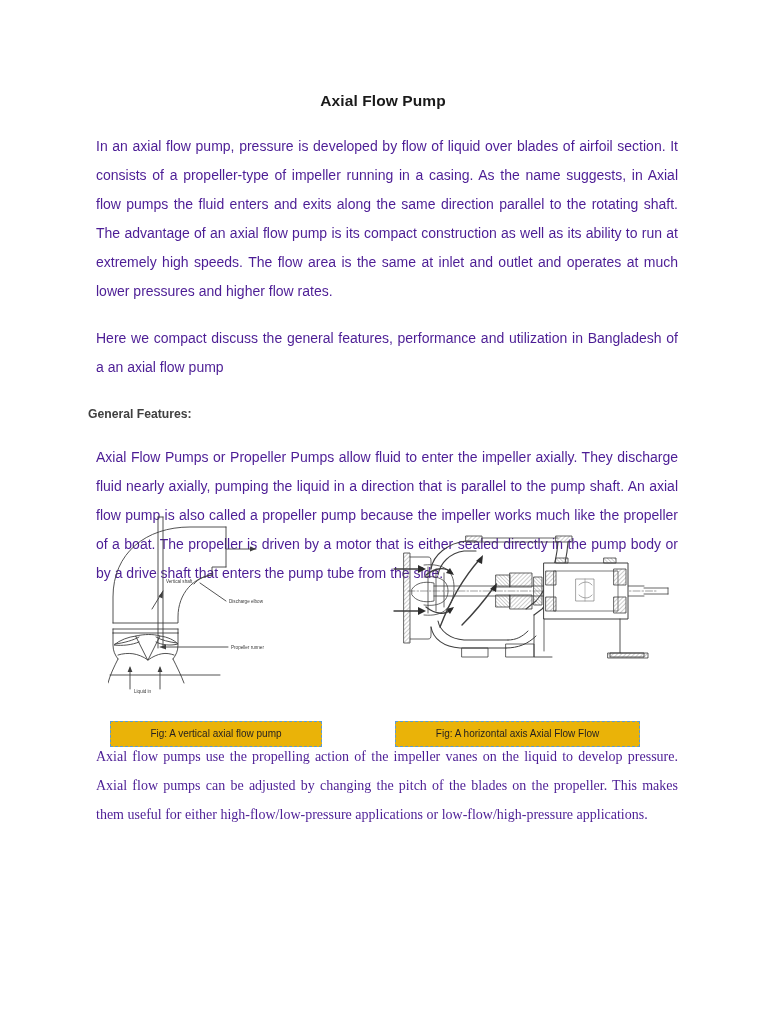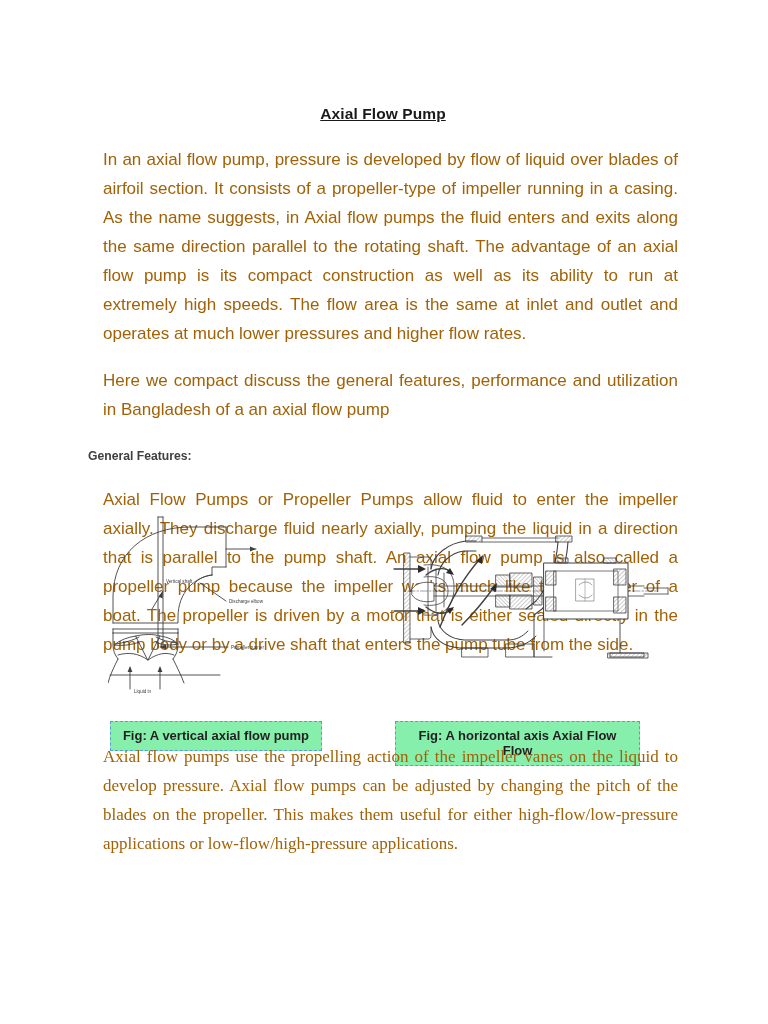--- a/index.html
+++ b/index.html
@@ -25,31 +25,30 @@
     position: absolute;
     left: 88px;
     top: 88px;
     width: 590px;
   }
   .doc-title {
     font-size: 15.5px;
     font-weight: bold;
     text-align: center;
     letter-spacing: 0.1px;
-    margin: 17px 0 22px 0;
+    margin: 4px 0 22px 0;
     color: #1a1a1a;
-    text-decoration: underline;
   }
   .para {
-    font-size: 17px;
+    font-size: 14px;
     line-height: 29px;
     text-align: justify;
     text-justify: inter-word;
-    margin: 0 0 18px 15px;
-    color: #a16207;
+    margin: 0 0 18px 8px;
+    color: #4c1d95;
   }
   .para.last {
     margin-bottom: 0;
   }
   .section-head {
     font-size: 12.2px;
     font-weight: bold;
     line-height: 29px;
     margin: 0 0 14px 0;
     color: #404040;
@@ -70,25 +69,25 @@
   .fig-art {
     position: relative;
     width: 100%;
     height: 190px;
   }
   .fig-art svg { display: block; }
   .caption-box {
     border: 1.3px dashed #5b9bd5;
     padding: 6px 10px 7px 10px;
     text-align: center;
-    font-size: 13px;
-    font-weight: bold;
+    font-size: 10px;
+    font-weight: normal;
     color: #231f20;
     box-sizing: border-box;
-    background: #86efac;
+    background: #eab308;
   }
   .cap-left-wrap {
     position: absolute;
     left: 22px;
     top: 216px;
     width: 212px;
   }
   .cap-right-wrap {
     position: absolute;
     left: 307px;

